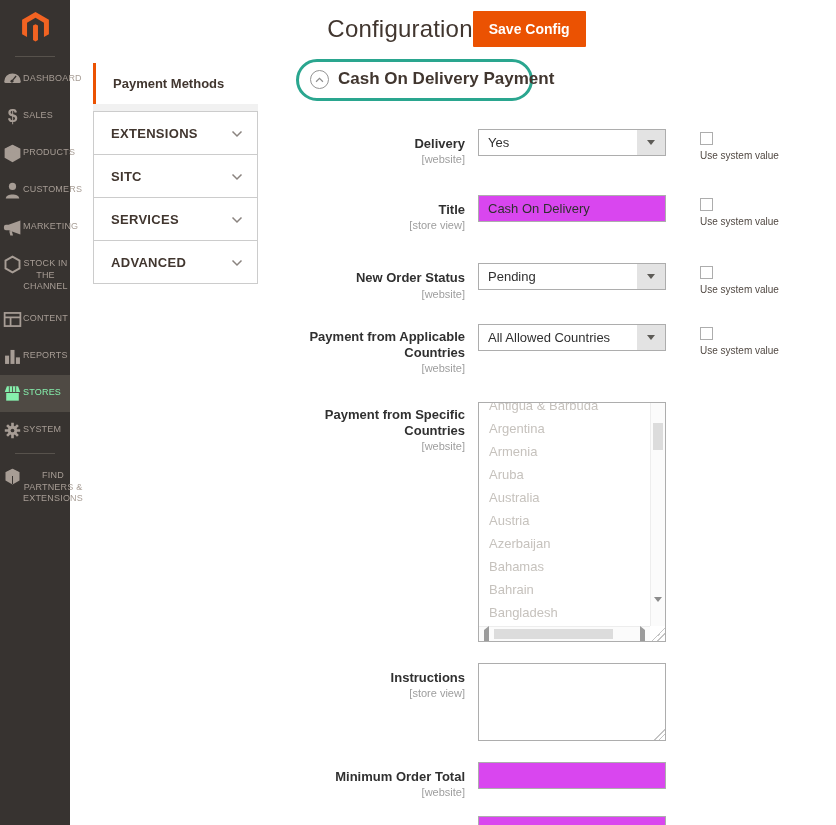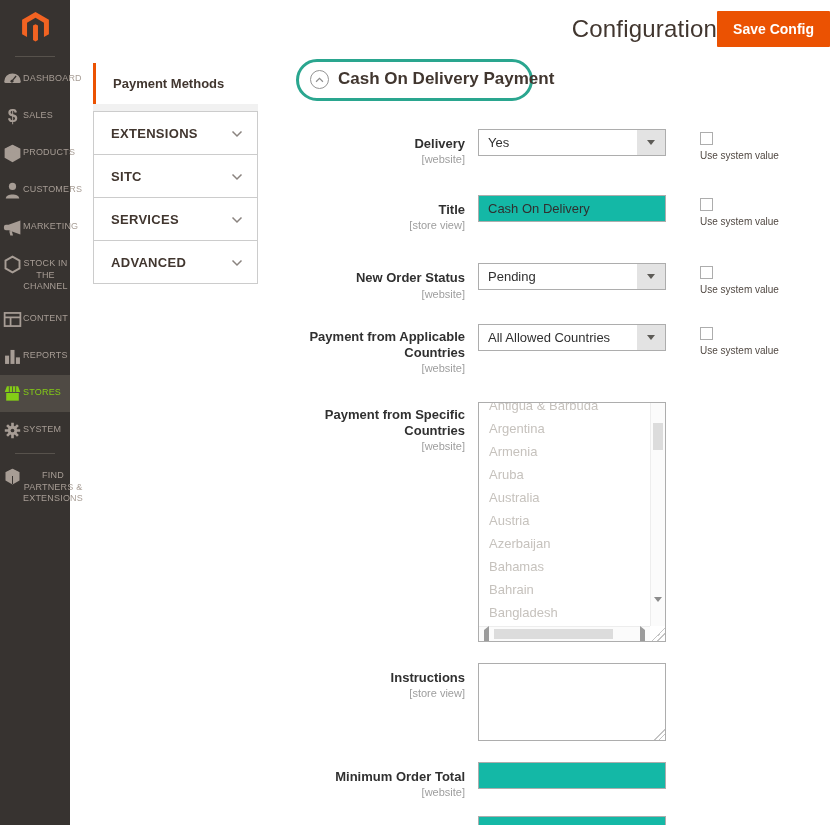--- a/index.html
+++ b/index.html
@@ -6,25 +6,25 @@
   html,body { margin:0; padding:0; }
   body {
     width:836px; height:825px; position:relative; overflow:hidden;
     background:#fff; font-family:"Liberation Sans", sans-serif;
   }
   
   .sidebar { position:absolute; left:0; top:0; width:70px; height:825px; background:#373330; z-index:5; }
   .logo { height:52px; display:flex; align-items:center; justify-content:center; cursor:pointer; }
   .s-divider { border-top:1px solid #57524c; margin:4px 15px 4px; }
   .s-item { display:flex; flex-direction:row; align-items:flex-start; padding:8px 2px 8px; color:#a79d95; cursor:pointer; }
-  .s-item.active { background:#4f4a44; color:#84cc16; }
+  .s-item.active { background:#4f4a44; color:#86efac; }
   .s-icon { height:21px; display:flex; align-items:center; justify-content:center; }
   .s-label { font-size:9px; line-height:1.3; margin-top:4px; text-align:center; letter-spacing:.2px; }
   
-  .page-header { margin-left:70px; height:58px; display:flex; align-items:center; justify-content:flex-end; padding:0 6px 0 13px; background:#fff; }
+  .page-header { margin-left:70px; height:58px; display:flex; align-items:center; justify-content:center; padding:0 6px 0 13px; background:#fff; }
   .page-title { font-size:24px; font-weight:400; color:#41362f; margin:0; letter-spacing:.2px; }
   .save-btn { background:#eb5202; border:none; color:#fff; font-family:inherit; font-weight:700; font-size:14px; padding:10px 16px; cursor:pointer; border-radius:1px; }
   
   .content { position:absolute; left:70px; top:58px; right:0; bottom:0; background:#fff; }
   
   .config-nav { position:absolute; left:23px; top:5px; width:165px; }
   .nav-current { border-left:3px solid #eb5202; background:#fff; padding:13px 8px 13px 17px; font-size:13px; font-weight:700; color:#41362f; cursor:pointer; }
   .nav-strip { height:8px; background:#f1f1f1; }
   .acc-item { border:1px solid #ccc; margin-top:-1px; height:44px; background:#fff; display:flex; align-items:center; justify-content:space-between; padding:0 14px 0 17px; font-size:13px; font-weight:700; color:#41362f; cursor:pointer; letter-spacing:.3px; }
   
@@ -41,21 +41,21 @@
   .f-check { margin-left:34px; width:130px; padding-top:3px; }
   .checkbox { display:block; width:13px; height:13px; border:1px solid #adadad; background:#fff; cursor:pointer; }
   .check-label { display:block; font-size:10px; color:#514943; margin-top:5px; cursor:pointer; }
   .sel { position:relative; height:27px; border:1px solid #adadad; background:#fff; display:flex; align-items:center; padding-left:9px; font-size:13px; color:#303030; cursor:pointer; }
   .arrow-box { position:absolute; right:0; top:0; width:28px; height:25px; background:#e3e3e3; display:flex; align-items:center; justify-content:center; }
   .tri-d { width:0; height:0; border-left:4px solid transparent; border-right:4px solid transparent; border-top:5px solid #5d5b57; }
   .tri-u-s { width:0; height:0; border-left:4px solid transparent; border-right:4px solid transparent; border-bottom:5px solid #8c8c8c; }
   .tri-d-s { width:0; height:0; border-left:4px solid transparent; border-right:4px solid transparent; border-top:5px solid #8c8c8c; }
   .tri-l-s { width:0; height:0; border-top:4px solid transparent; border-bottom:4px solid transparent; border-right:5px solid #9b9b9b; }
   .tri-r-s { width:0; height:0; border-top:4px solid transparent; border-bottom:4px solid transparent; border-left:5px solid #9b9b9b; }
-  input.txt { width:100%; height:27px; border:1px solid #adadad; padding:0 9px; font-size:13px; color:#303030; font-family:inherit; background:#14b8a6; }
+  input.txt { width:100%; height:27px; border:1px solid #adadad; padding:0 9px; font-size:13px; color:#303030; font-family:inherit; background:#d946ef; }
   .listbox { position:relative; width:188px; height:240px; border:1px solid #adadad; background:#fff; overflow:hidden;padding-left:32px; }
   .options { position:absolute; left:0; top:0; right:15px; bottom:15px; overflow:hidden; }
   .option { height:23px; line-height:23px; padding-left:10px; font-size:13px; color:#c6c2bd; white-space:nowrap; overflow:hidden; }
   .option:first-child { margin-top:-9px; }
   .vscroll { position:absolute; top:0; right:0; width:15px; bottom:15px; background:#fbfbfb; border-left:1px solid #ededed; }
   .vscroll .up { position:absolute; top:6px; left:3px; }
   .vthumb { position:absolute; top:20px; left:2px; width:10px; height:27px; background:#dcdcdc; cursor:pointer; }
   .vscroll .down { position:absolute; bottom:6px; left:3px; }
   .hscroll { position:absolute; left:0; bottom:0; right:15px; height:15px; background:#fbfbfb; border-top:1px solid #ededed; }
   .hscroll .left { position:absolute; left:5px; top:3px; }

